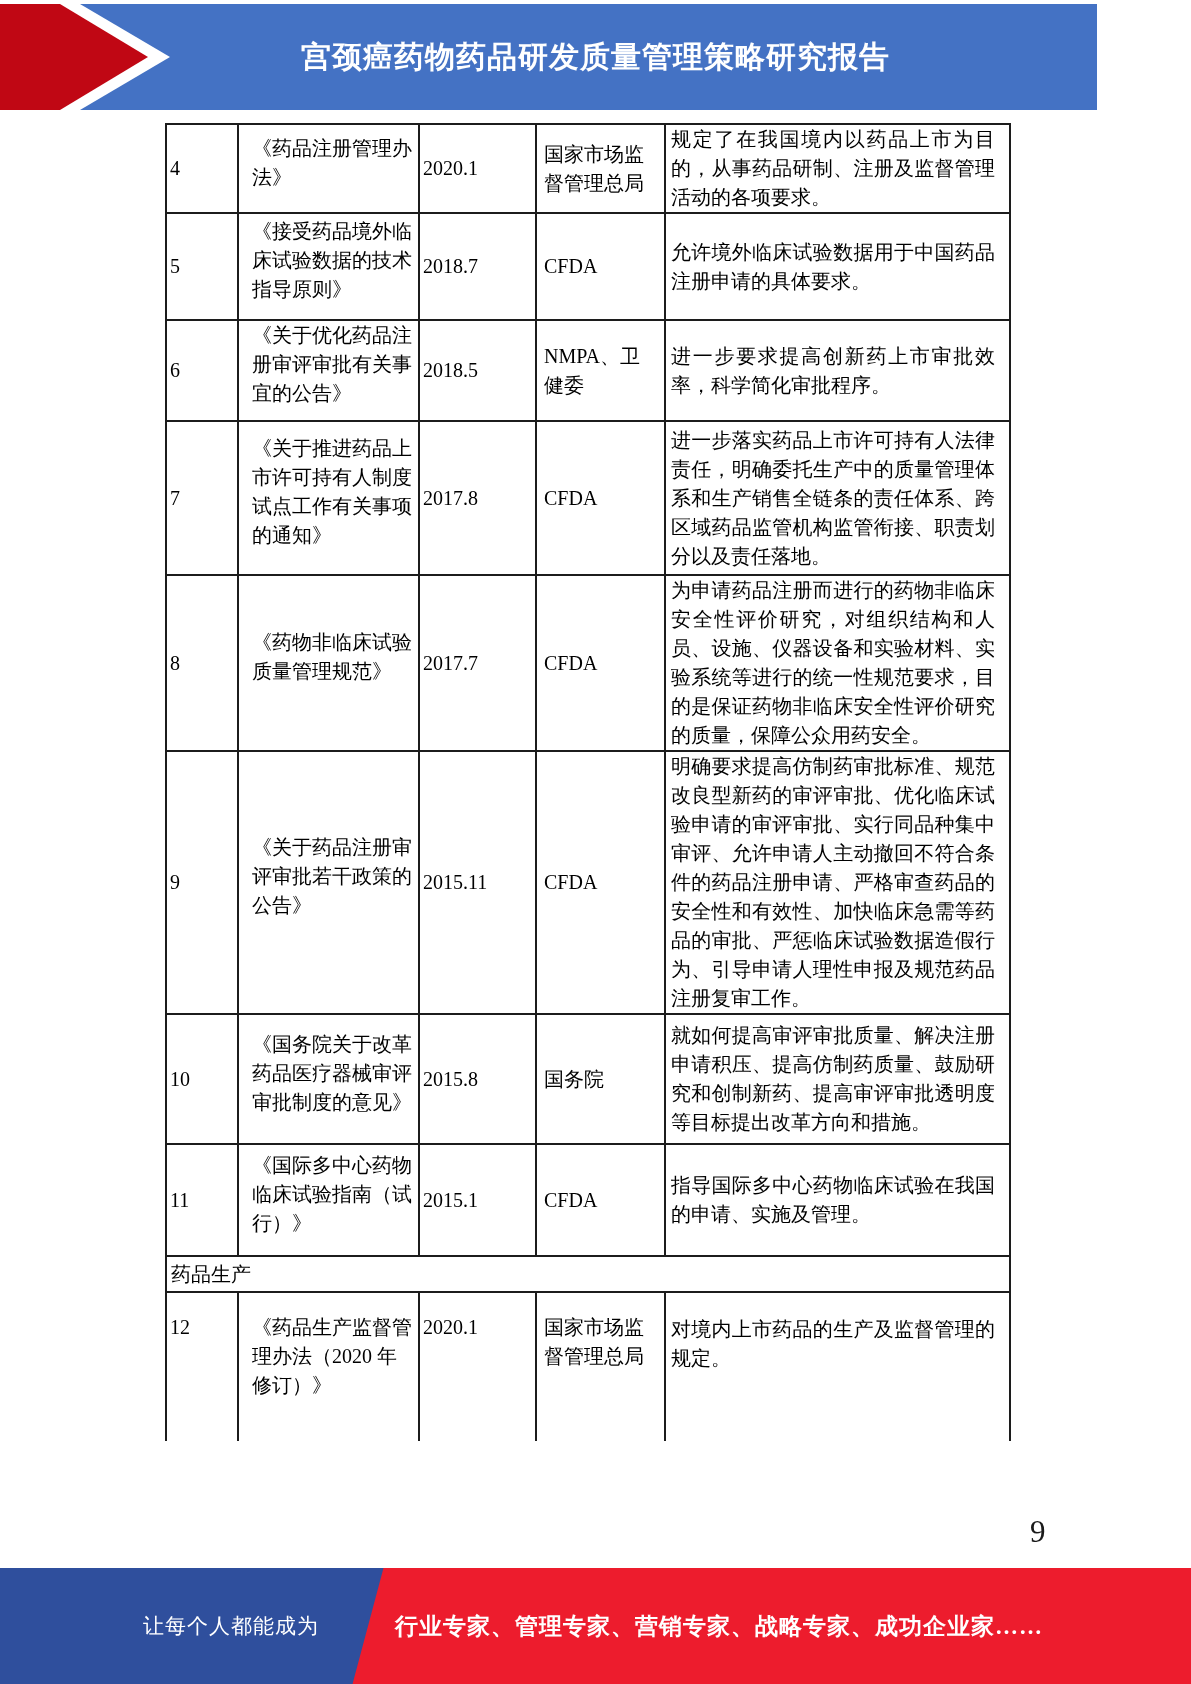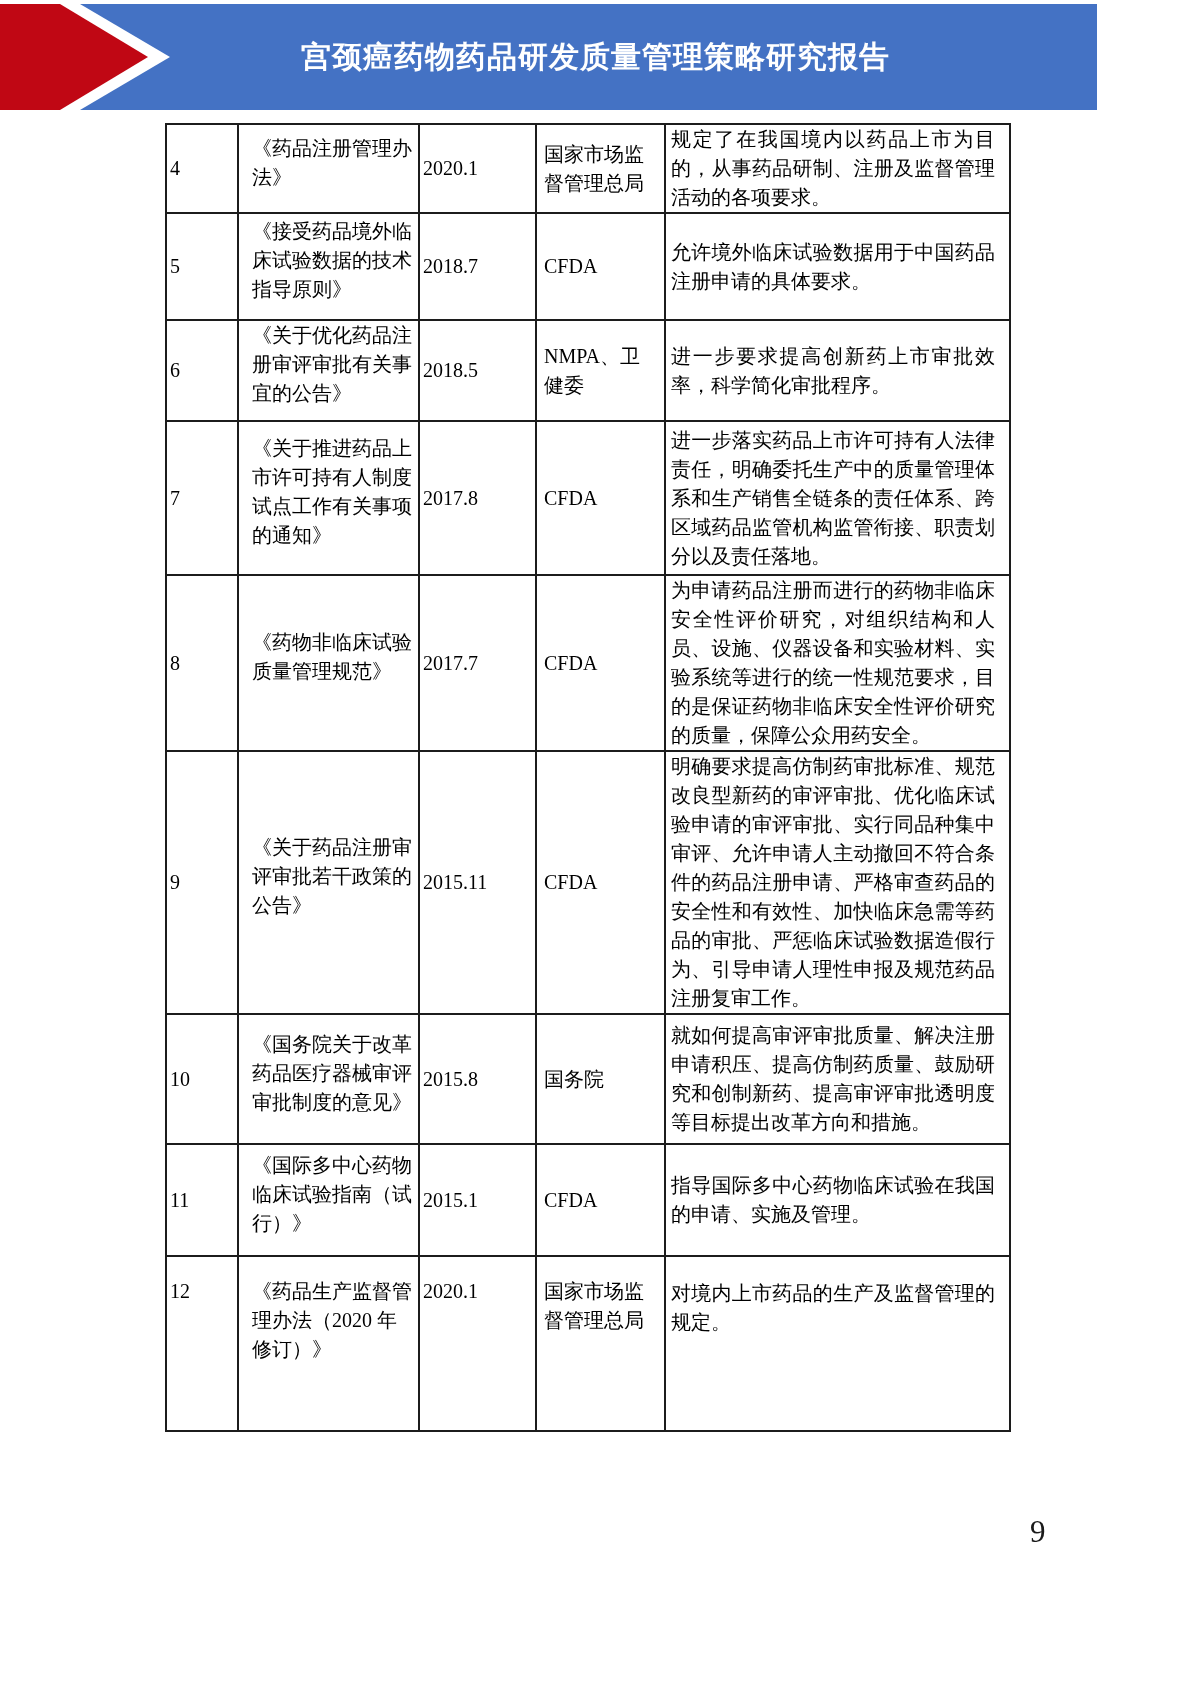--- a/index.html
+++ b/index.html
@@ -129,27 +129,35 @@
             <td class="c-agency">国务院</td>
             <td class="c-desc">就如何提高审评审批质量、解决注册申请积压、提高仿制药质量、鼓励研究和创制新药、提高审评审批透明度等目标提出改革方向和措施。</td>
           </tr>
           <tr style="height: 112px;">
             <td class="c-num">11</td>
             <td class="c-name">《国际多中心药物临床试验指南（试行）》</td>
             <td class="c-date">2015.1</td>
             <td class="c-agency">CFDA</td>
             <td class="c-desc">指导国际多中心药物临床试验在我国的申请、实施及管理。</td>
           </tr>
+          <tr style="height: 36px;">
+            <td colspan="5" class="section-cell">药品生产</td>
+          </tr>
           <tr class="row-cut" style="height: 175px;">
             <td class="c-num">12</td>
             <td class="c-name">《药品生产监督管理办法（2020 年修订）》</td>
             <td class="c-date">2020.1</td>
             <td class="c-agency">国家市场监督管理总局</td>
             <td class="c-desc">对境内上市药品的生产及监督管理的规定。</td>
           </tr>
         </tbody>
     </table>
   </div>
 
   <div class="page-number">9</div>
 
+  <div class="footer">
+    <div class="footer-red"></div>
+    <div class="footer-text-left">让每个人都能成为</div>
+    <div class="footer-text-right">行业专家、管理专家、营销专家、战略专家、成功企业家……</div>
+  </div>
 
 </div>
 
 </body></html>

